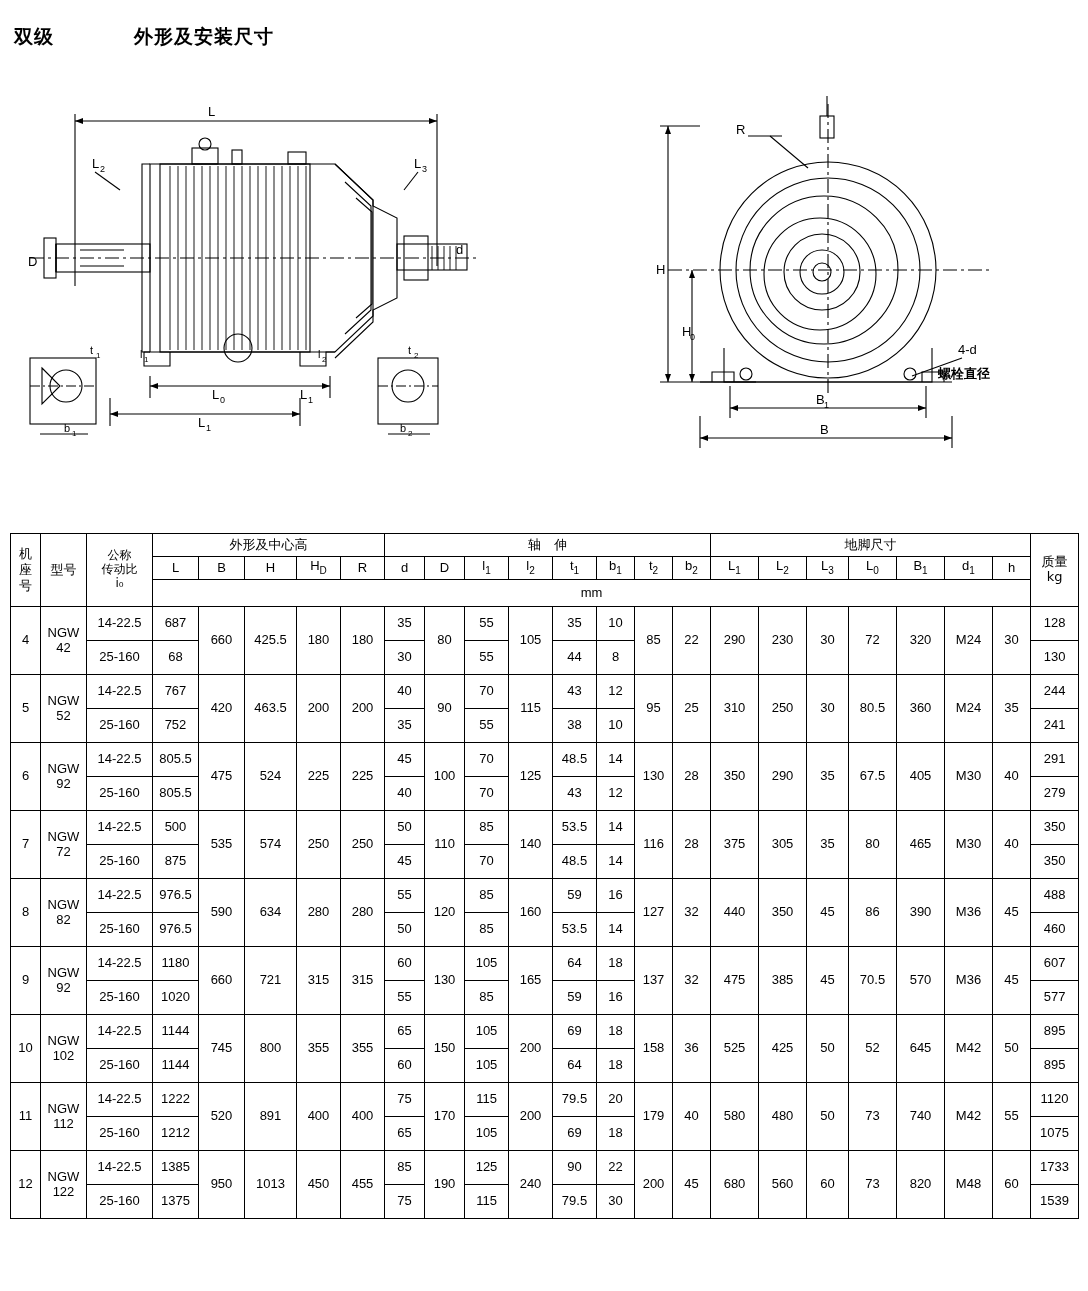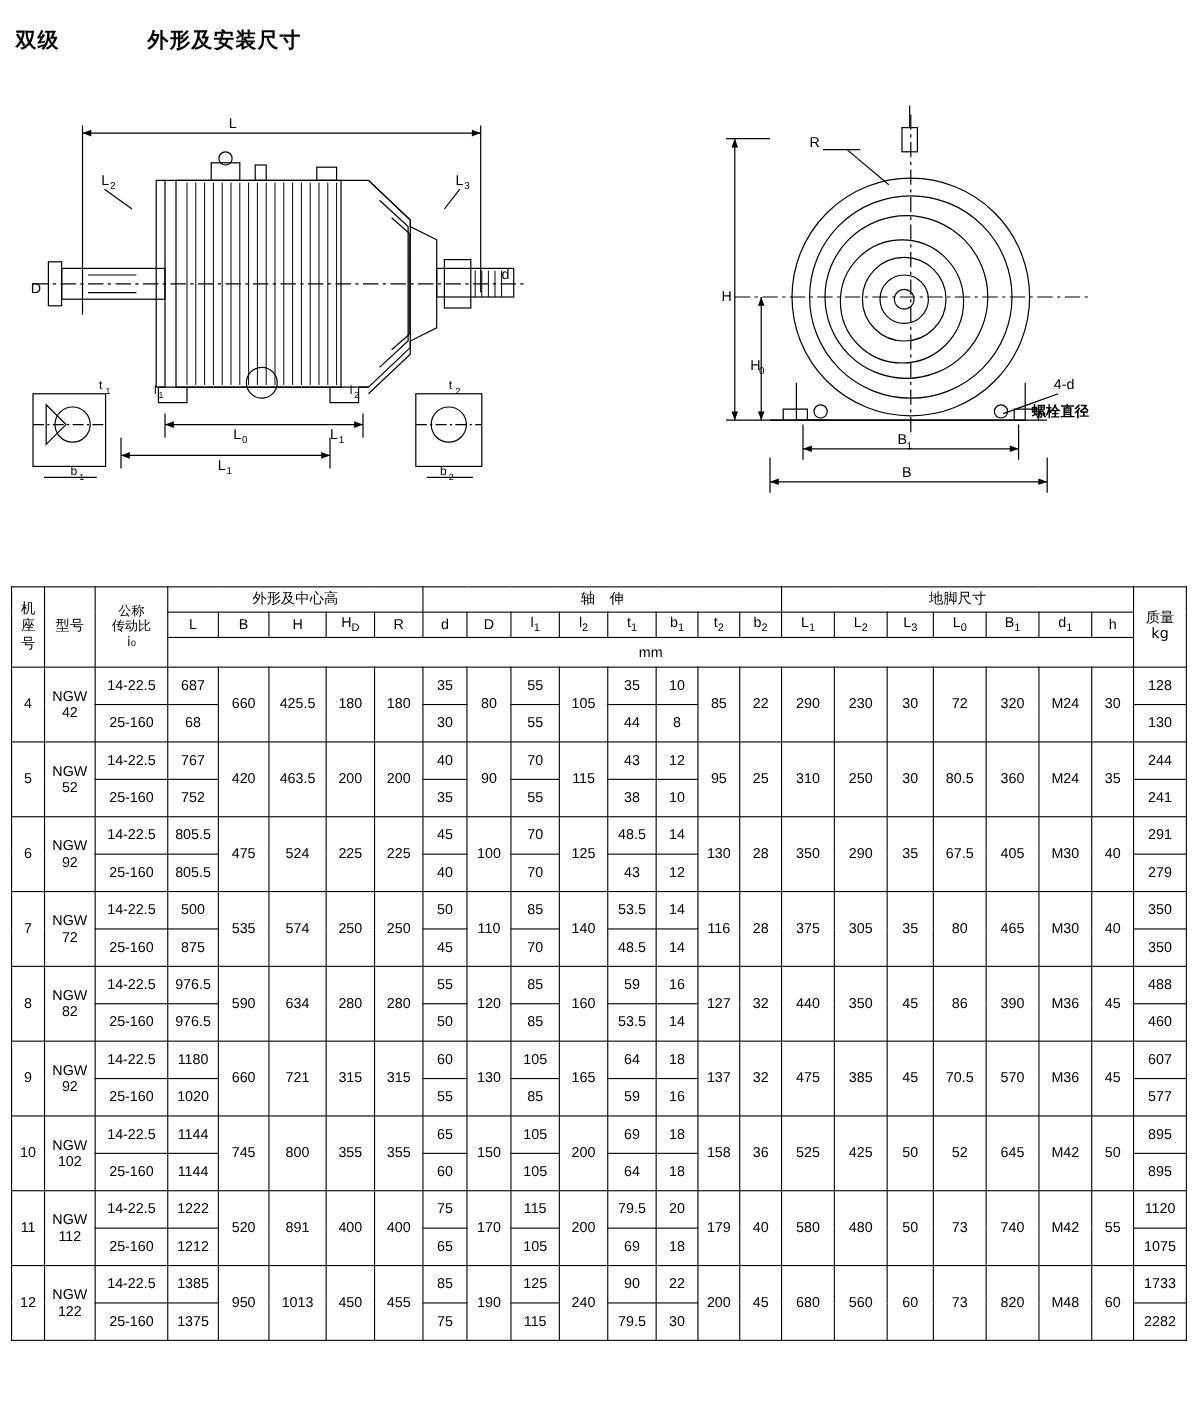--- a/index.html
+++ b/index.html
@@ -650,18 +650,18 @@
     <td rowspan="2">60</td>
     <td class="data">1733</td>
   </tr>
   <tr>
     <td class="data">25-160</td>
     <td class="data">1375</td>
     <td class="data">75</td>
     <td class="data">115</td>
     <td class="data">79.5</td>
     <td class="data">30</td>
-    <td class="data">2282</td>
+    <td class="data">1539</td>
   </tr>
 
 </tbody>
     </table>
 </div>
 
 </body></html>

